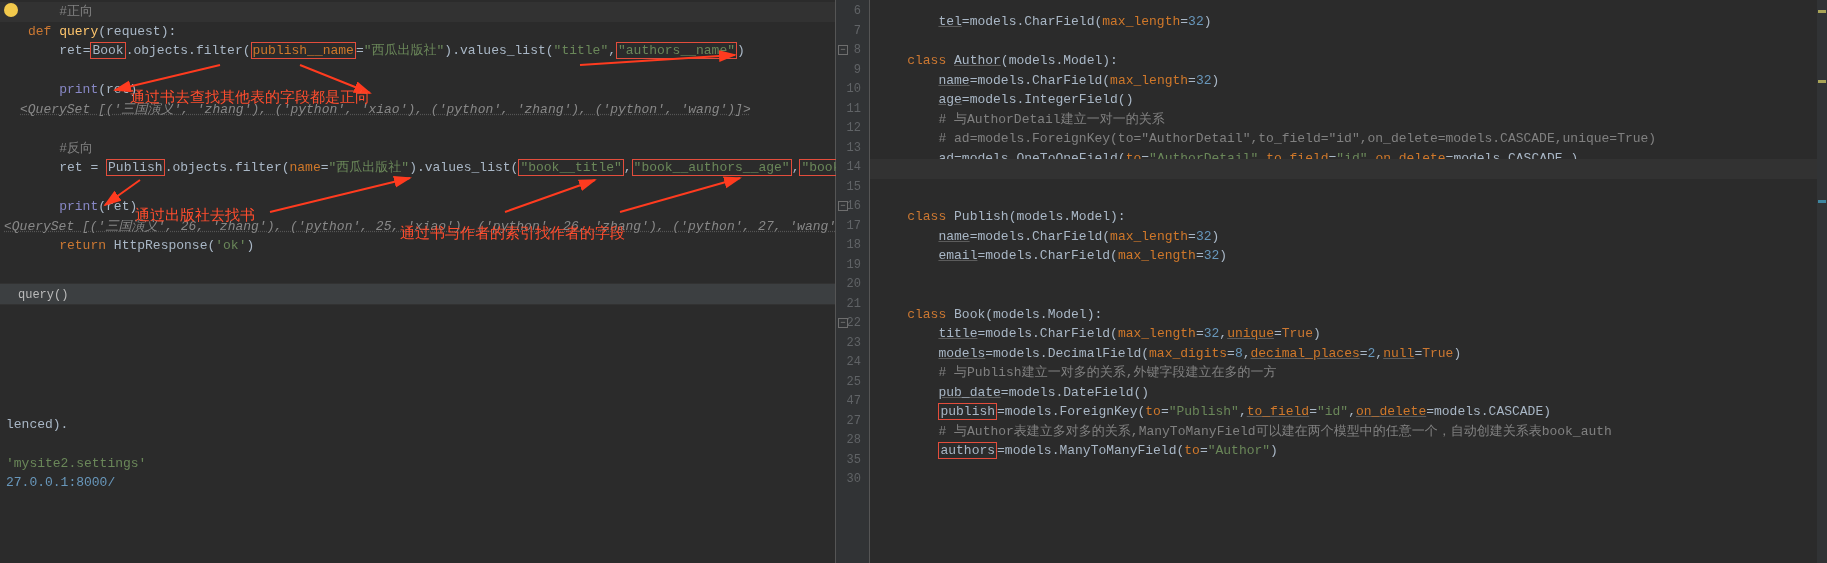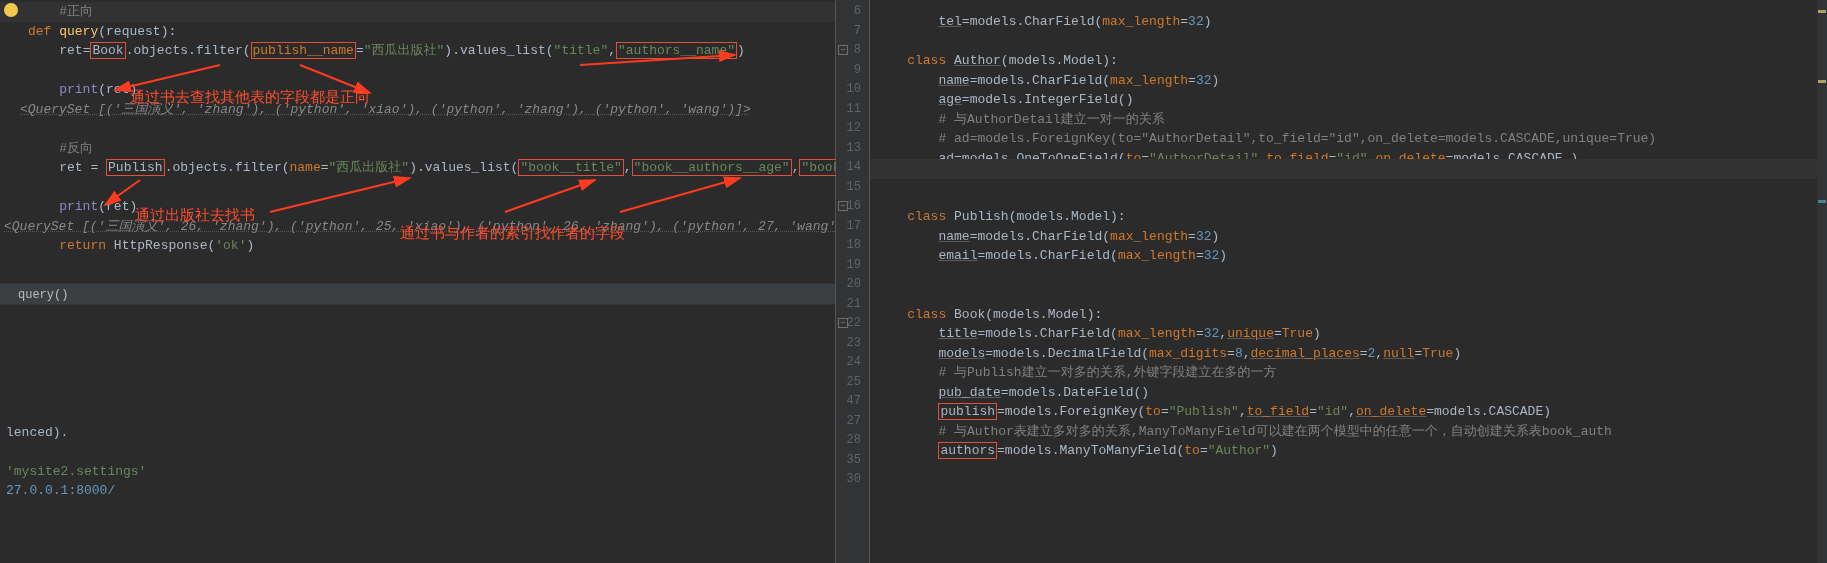--- a/index.html
+++ b/index.html
@@ -19,21 +19,21 @@
 .str{color:#6a8759}
 .fn{color:#ffc66d}
 .param{color:#d0782a}
 .num{color:#6897bb}
 .builtin{color:#8888c6}
 .comment{color:#808080}
 .under{text-decoration:underline;text-decoration-color:#5c5c5c}
 .qset{color:#888;font-style:italic;text-decoration:underline dotted #555}
 .redbox{border:1px solid #e34d3c;padding:0 1px}
 .breadcrumb{position:absolute;left:0;top:283px;width:100%;height:22px;background:#3c3f41;border-top:1px solid #323232;border-bottom:1px solid #323232;line-height:22px;padding-left:18px;color:#bbb;font-size:12px}
-.bottom-zone{position:absolute;left:0;top:305px;right:0;bottom:0;background:#2b2b2b;padding:18px 6px;color:#a9b7c6;font-size:13px}
+.bottom-zone{position:absolute;left:0;top:305px;right:0;bottom:0;background:#2b2b2b;padding:10px 6px;color:#a9b7c6;font-size:13px}
 .bottom-zone .bl{line-height:19px;white-space:pre}
 .caretline{position:absolute;left:0;right:0;height:19.5px;background:#323232}
 .caretline-right{position:absolute;left:0;right:0;height:19.5px;background:#323232}
 .scrollstrip{position:absolute;right:0;top:0;width:10px;height:100%;background:#313335}
 .scrollstrip .mark{position:absolute;left:1px;width:8px;height:3px}
 .svg-overlay{position:absolute;top:0;left:0;pointer-events:none}
 .annot{position:absolute;color:#ff4d2e;font-size:15px;font-family:Liberation Sans, sans-serif;z-index:50}
 </style>
 </head>
 <body>

